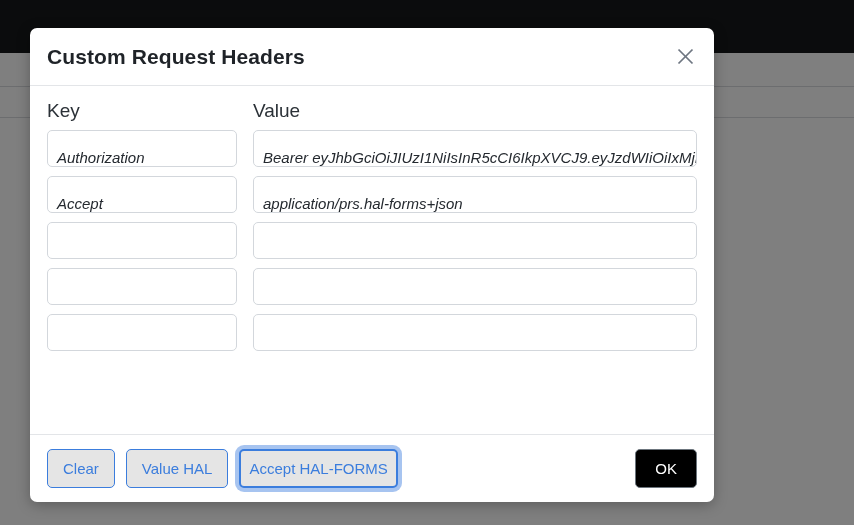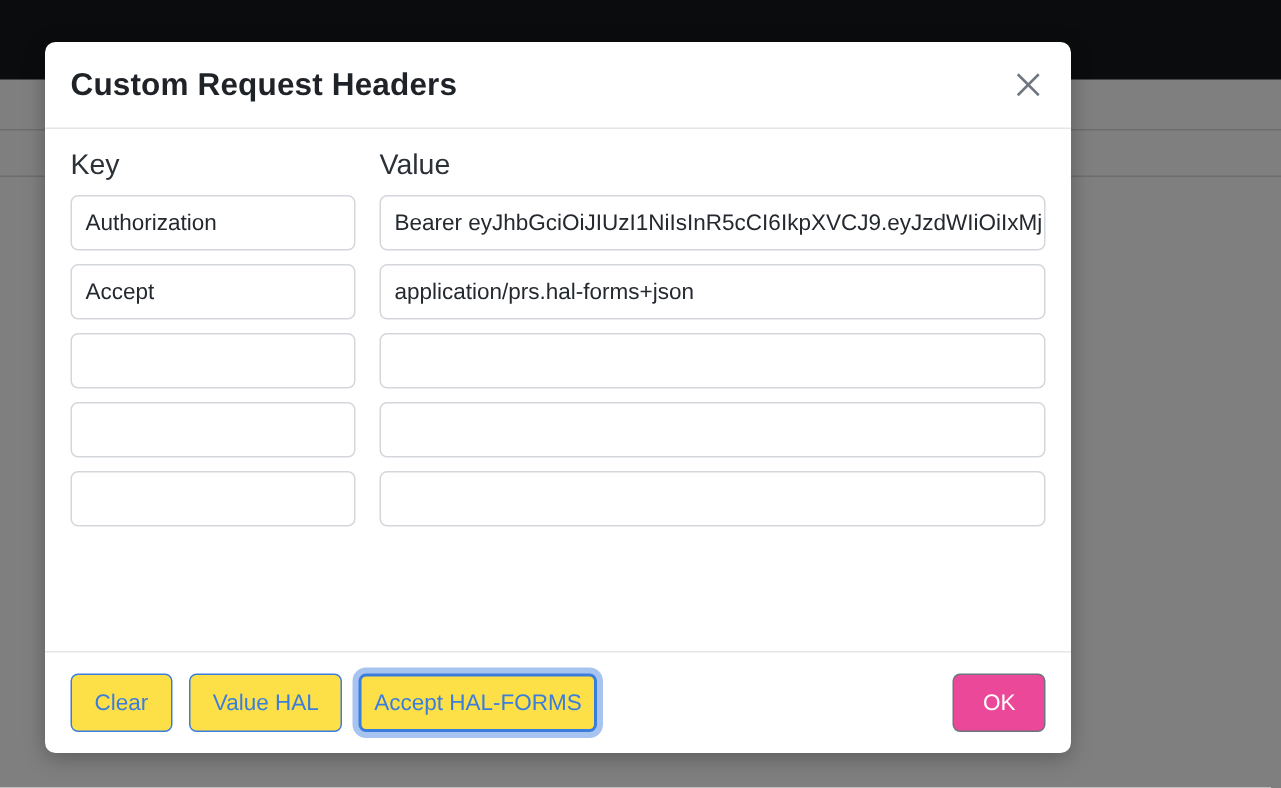--- a/index.html
+++ b/index.html
@@ -101,25 +101,26 @@
     margin-bottom: 9px;
   }
   .input-box {
     height: 37px;
     border: 1px solid #d3d7dc;
     border-radius: 5px;
     background: #ffffff;
     font-family: "Liberation Sans", sans-serif;
     font-size: 15px;
     color: #24292f;
-    padding: 0 9px;
+    padding: 9px 9px;
     line-height: 35px;
     white-space: nowrap;
     overflow: hidden;
     text-overflow: clip;
+    font-style: italic;
   }
   .input-key { width: 190px; flex: 0 0 190px; }
   .input-val { flex: 1 1 auto; min-width: 0; }
 
   
   #modal-footer {
     flex: 0 0 68px;
     height: 68px;
     border-top: 1px solid #e3e5e8;
     display: flex;
@@ -130,32 +131,32 @@
   .btn {
     font-family: "Liberation Sans", sans-serif;
     font-size: 15px;
     line-height: 1;
     border-radius: 5px;
     padding: 11px 15px;
     cursor: pointer;
     white-space: nowrap;
   }
   .btn-outline {
-    background: #fde047;
+    background: #e5e5e5;
     border: 1px solid #3b7ddd;
     color: #3b7ddd;
   }
   .btn-focused {
     border: 2px solid #3b7ddd;
     box-shadow: 0 0 0 4px rgba(59,125,221,0.45);
     padding: 10px 8px;
   }
   #ok-button {
     margin-left: auto;
-    background: #ec4899;
+    background: #000000;
     border: 1px solid #6c757d;
     color: #ffffff;
     padding: 11px 19px;
   }
 </style>
 </head>
 <body>
 
 <div id="backdrop-page">
   <div id="page-body">

